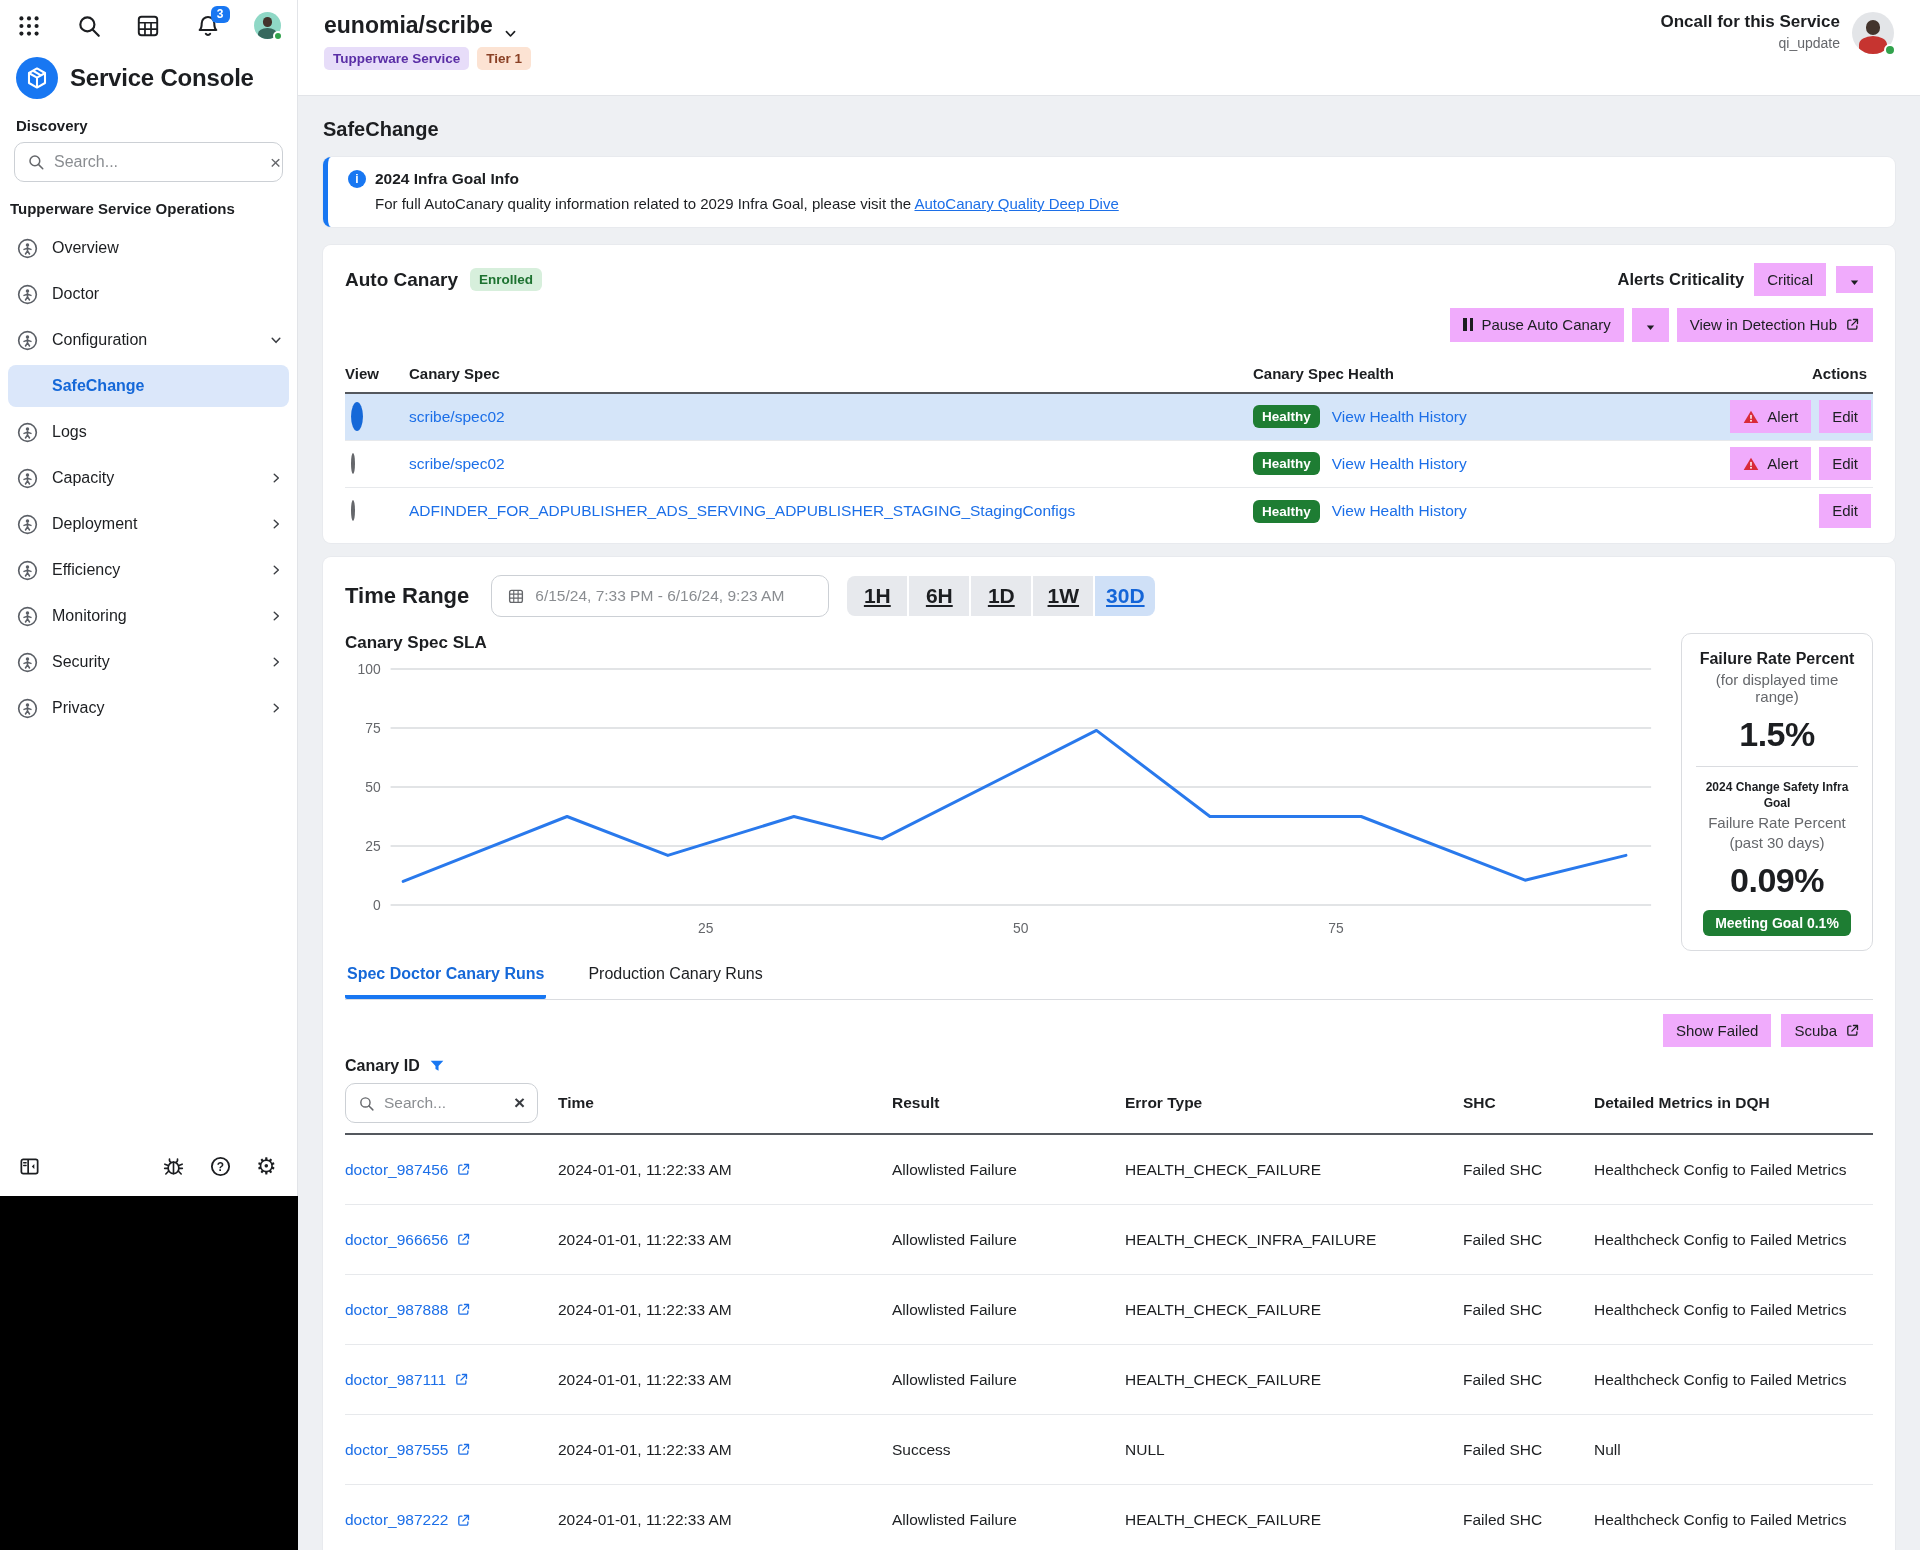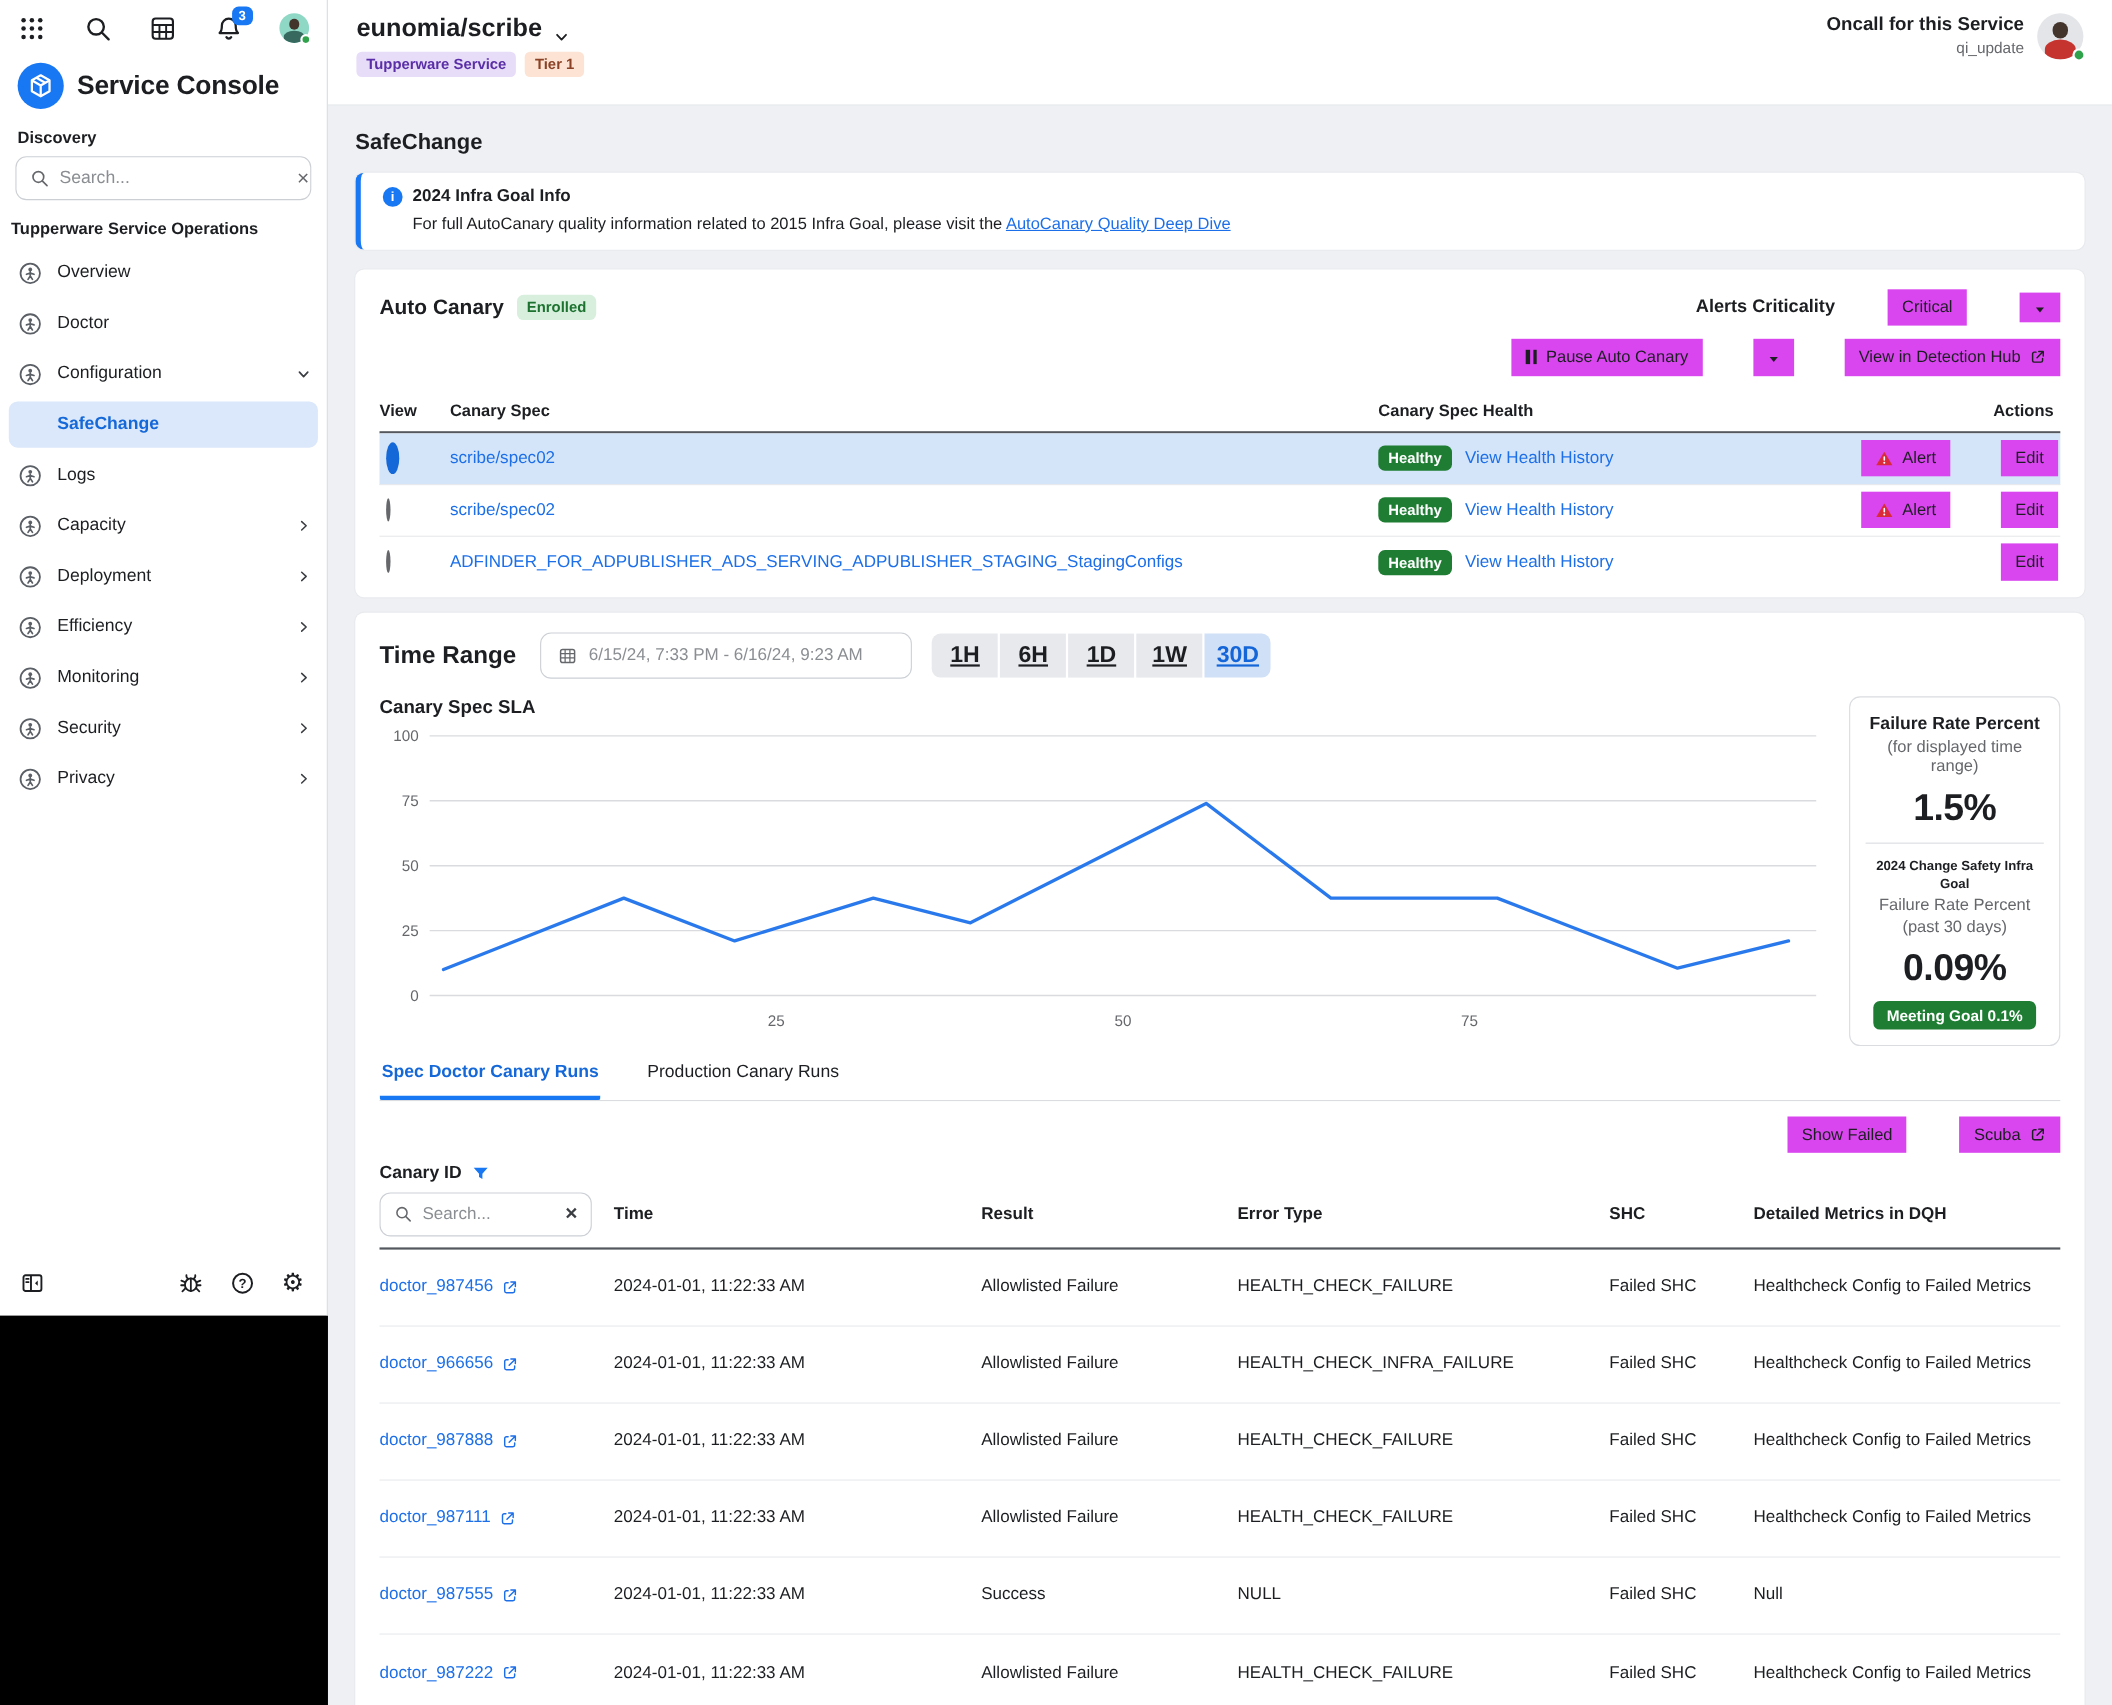--- a/index.html
+++ b/index.html
@@ -70,21 +70,21 @@
   .banner-body a { color:#1b6ce0; text-decoration:underline; cursor:pointer; }
 
   .card { background:#fff; border-radius:8px; box-shadow:0 0 0 1px #e8eaee; }
   .ac-card { margin-top:18px; padding:18px 22px 8px 22px; }
 
   .ac-head { display:flex; align-items:center; }
   .ac-title { font-size:19px; font-weight:bold; }
   .enrolled { background:#d7efdc; color:#1d7230; font-size:13.5px; font-weight:bold; border-radius:6px; padding:4px 9px; margin-left:12px; }
   .crit-group { margin-left:auto; display:flex; align-items:center; gap:10px; }
   .crit-label { font-size:16.5px; font-weight:bold; }
-  .btn { background:#d946ef; border:none; border-radius:0; font-size:15px; font-family:inherit; color:#1c1e21; padding:8px 13px; cursor:pointer; display:inline-flex; align-items:center; gap:8px; line-height:1.15;margin-left:38px; }
+  .btn { background:#f0abfc; border:none; border-radius:0; font-size:15px; font-family:inherit; color:#1c1e21; padding:8px 13px; cursor:pointer; display:inline-flex; align-items:center; gap:8px; line-height:1.15; }
   .btn .caret { width:11px; height:11px; }
   .btn .ext { width:15px; height:15px; }
   .ac-actions-row { display:flex; justify-content:flex-end; gap:8px; margin-top:12px; }
   .pause-bars { display:inline-flex; gap:3px; }
   .pause-bars i { width:3.5px; height:13px; background:#1c1e21; display:block; }
 
   .ac-table { margin-top:14px; }
   .ac-grid { display:grid; grid-template-columns:64px 1fr 440px 180px; align-items:center; }
   .ac-grid-head { height:38px; border-bottom:2px solid #54585e; font-size:15px; font-weight:bold; }
   .ac-grid-head .col-actions { text-align:right; padding-right:6px; }
@@ -392,21 +392,21 @@
 
   <div class="main">
     <div class="page-title">SafeChange</div>
 
     <div class="banner">
       <div class="banner-head">
         <span class="info-icn">i</span>
         <span class="banner-title">2024 Infra Goal Info</span>
       </div>
       <div class="banner-body">
-        <span>For full AutoCanary quality information related to 2015 Infra Goal, please visit the </span><a class="deep-dive" style="color: rgb(28, 111, 232);">AutoCanary Quality Deep Dive</a>
+        <span>For full AutoCanary quality information related to 2029 Infra Goal, please visit the </span><a class="deep-dive" style="color: rgb(28, 111, 232);">AutoCanary Quality Deep Dive</a>
       </div>
     </div>
 
     <div class="card ac-card">
       <div class="ac-head">
         <span class="ac-title">Auto Canary</span>
         <span class="enrolled">Enrolled</span>
         <div class="crit-group">
           <span class="crit-label">Alerts Criticality</span>
           <button class="btn">Critical</button>

